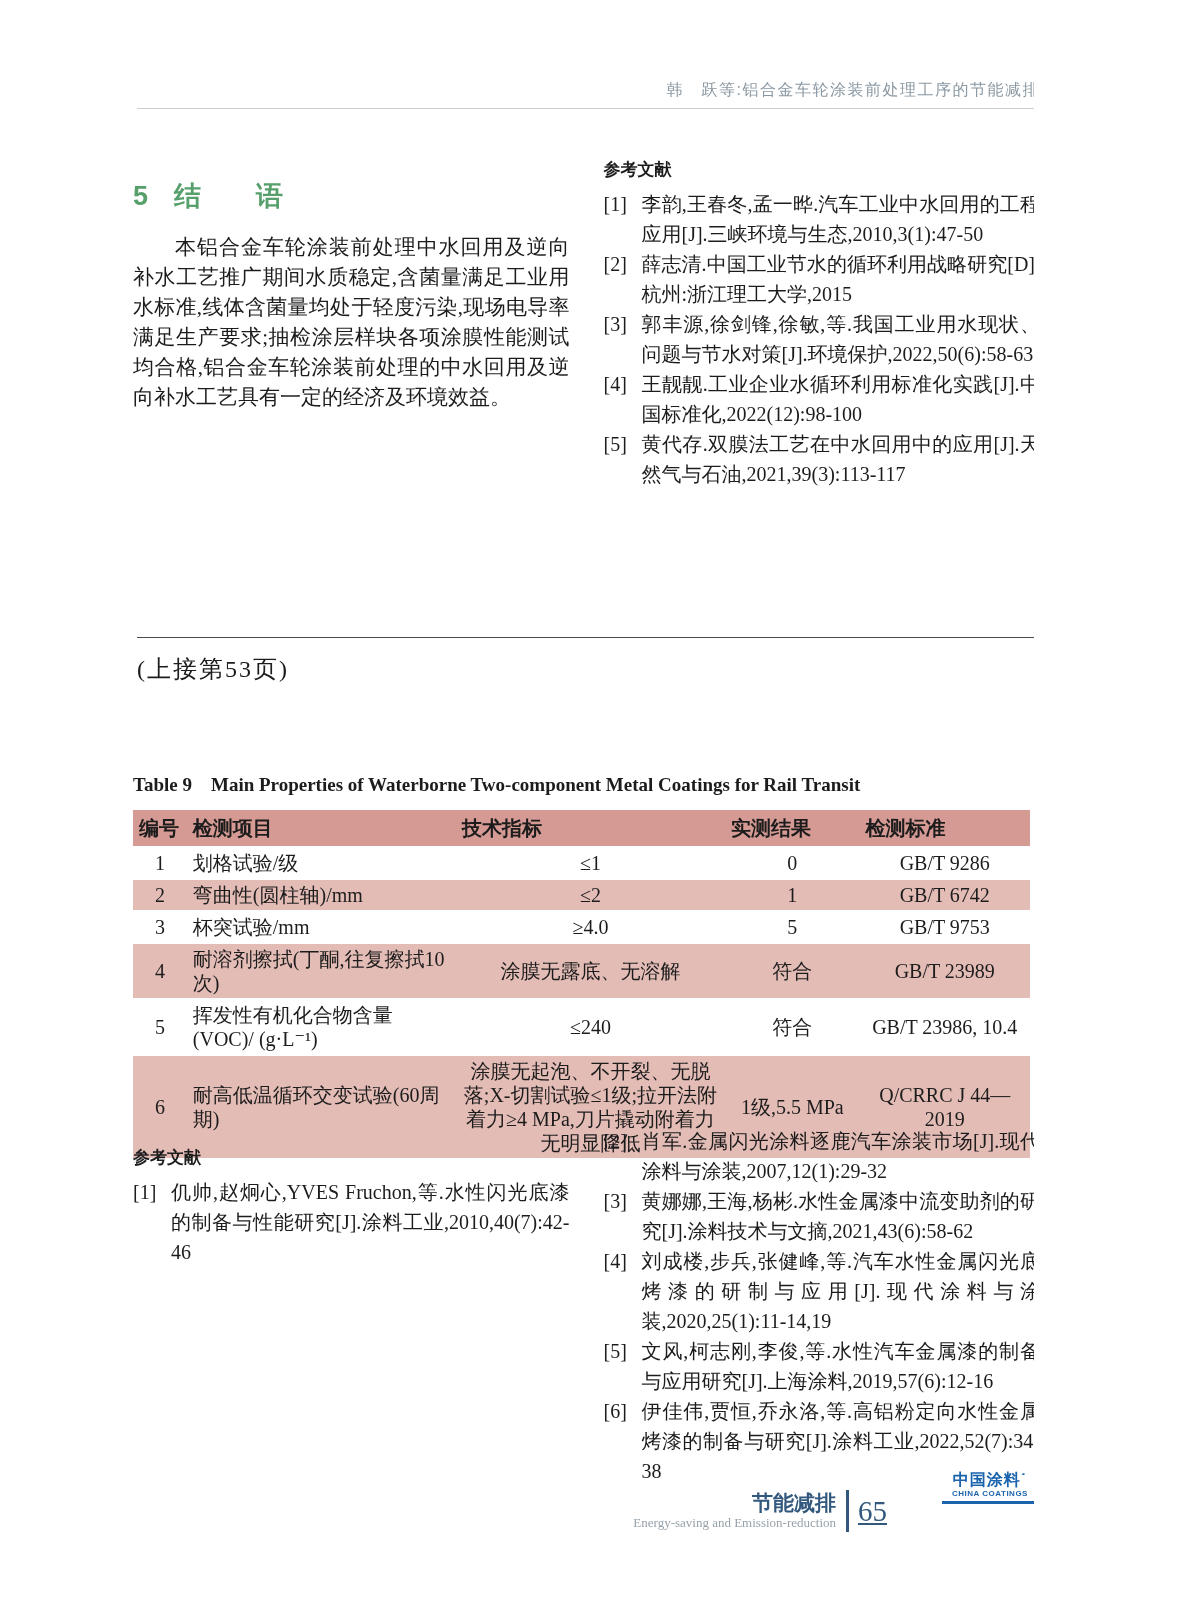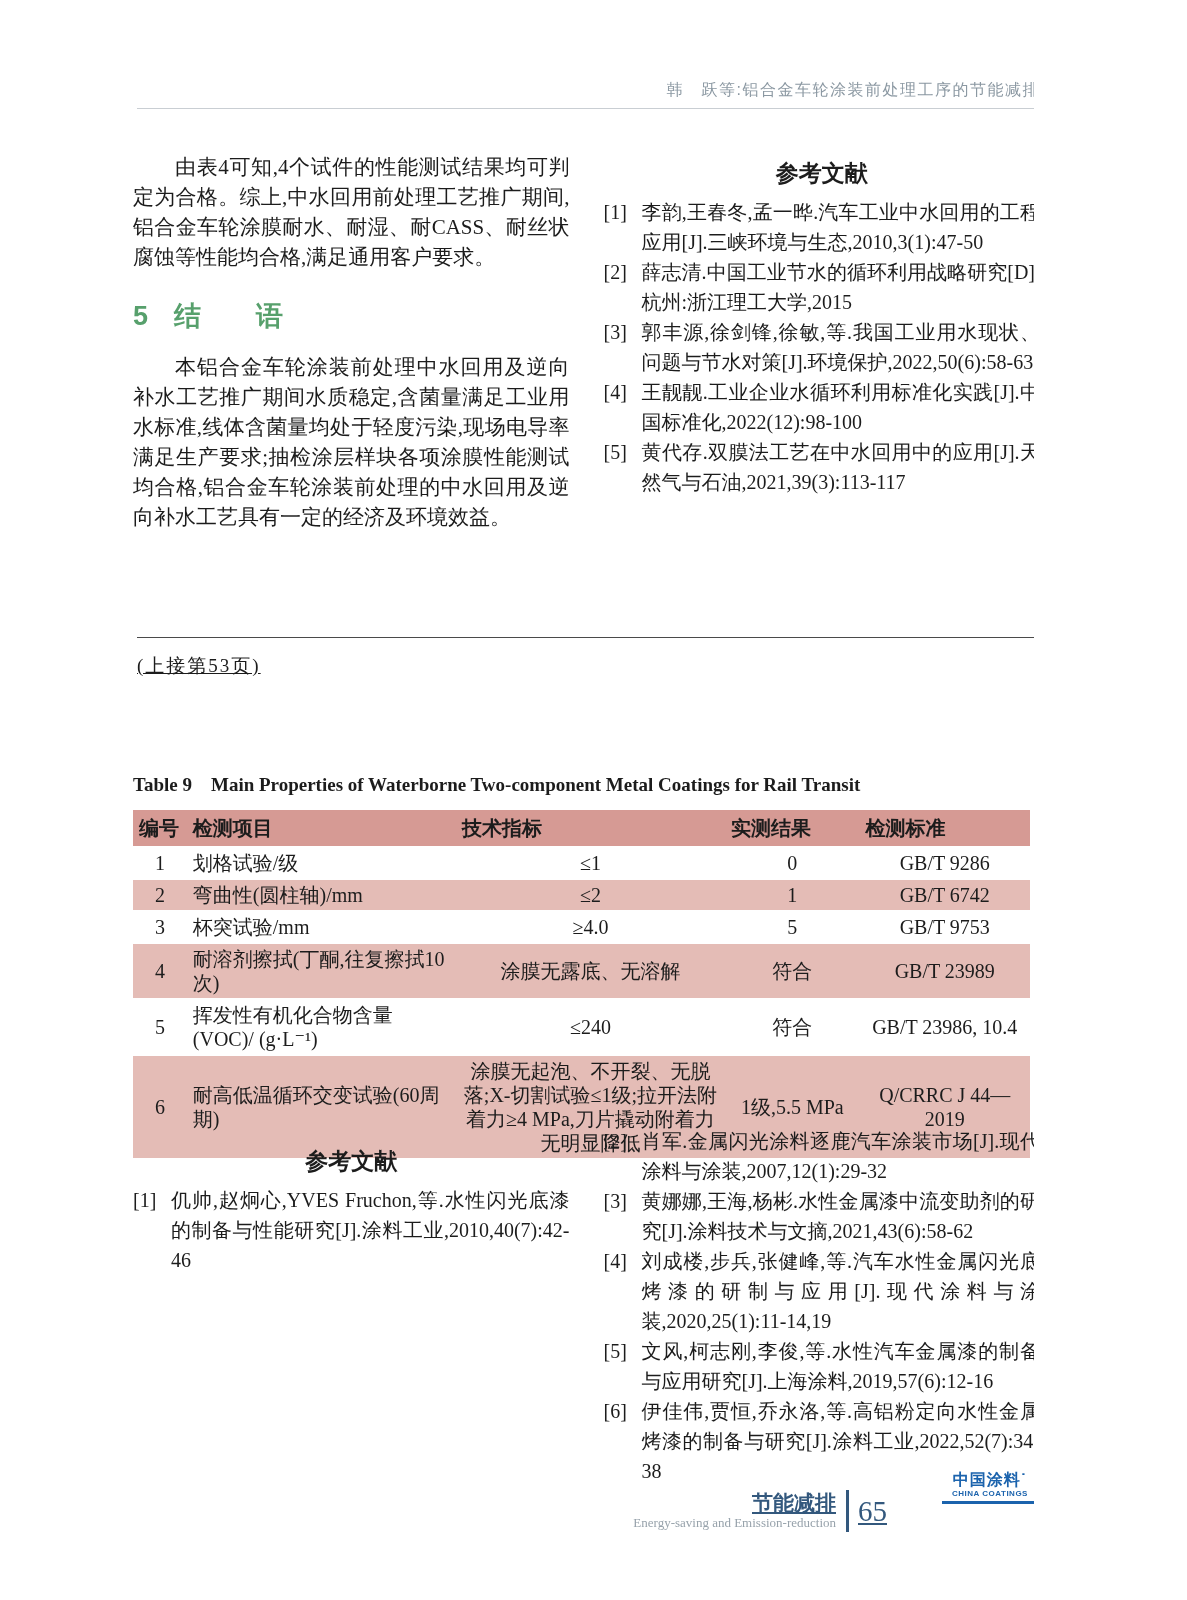--- a/index.html
+++ b/index.html
@@ -16,29 +16,29 @@
   .top-cols{position:absolute;top:152px;left:133px;width:907px;display:flex;gap:34px;}
   .col{width:437px;}
   .para{font-size:21px;line-height:30px;text-align:justify;margin:0;}
   .para.indent{text-indent:2em;}
 
   .section-heading{display:flex;align-items:baseline;gap:26px;margin:26px 0 18px 0;
     color:#57a06c;font-family:"Liberation Sans","DejaVu Sans",sans-serif;
     font-size:27px;font-weight:bold;}
   .section-heading .sec-title{letter-spacing:14px;}
 
-  .refs-heading{font-size:23px;font-weight:bold;text-align:center;margin:6px 0 8px 0;}
+  .refs-heading{font-size:17px;font-weight:bold;text-align:left;margin:6px 0 8px 0;}
   .ref-list{margin:0;padding:0;list-style:none;}
   .ref-item{display:flex;font-size:20px;line-height:30px;}
   .ref-marker{flex:0 0 38px;}
   .ref-text{flex:1;text-align:justify;}
 
   
   .mid-rule{position:absolute;top:637px;left:137px;width:903px;height:1px;background:#4a4a4a;}
-  .continuation{position:absolute;top:653px;left:137px;font-size:19px;letter-spacing:2px;text-decoration:underline;}
+  .continuation{position:absolute;top:653px;left:137px;font-size:24px;letter-spacing:2px;}
 
   
   .table-block{position:absolute;top:772px;left:133px;width:897px;}
   .caption-zh{text-align:center;font-family:"Liberation Sans","DejaVu Sans",sans-serif;
     font-weight:bold;font-size:21px;margin:0 0 8px 0;}
   .caption-en{text-align:left;font-weight:bold;font-size:19px;margin:0 0 10px 0;}
   table.props{width:100%;border-collapse:collapse;table-layout:fixed;}
   table.props th,table.props td{padding:3px 6px;font-size:20px;line-height:24px;
     vertical-align:middle;border-top:2px solid #fff;border-bottom:2px solid #fff;}
   table.props th{background:#d69a94;font-family:"Liberation Sans","DejaVu Sans",sans-serif;
@@ -57,36 +57,35 @@
   .logo{position:absolute;right:2px;bottom:-18px;width:96px;text-align:center;
     font-family:"Liberation Sans","DejaVu Sans",sans-serif;color:#1b63ad;}
   .logo-zh{font-size:16px;font-weight:bold;letter-spacing:1px;line-height:18px;}
   .logo-en{font-size:8px;font-weight:bold;letter-spacing:0.5px;line-height:10px;}
   .logo-bar{height:3px;background:#1b63ad;margin-top:2px;}
 
   
   .footer{position:absolute;top:1490px;right:147px;display:flex;align-items:center;}
   .footer-text{text-align:right;margin-right:10px;}
   .footer-zh{font-family:"Liberation Sans","DejaVu Sans",sans-serif;font-weight:bold;
-    font-size:21px;color:#33587d;line-height:24px;text-decoration:underline;}
+    font-size:21px;color:#33587d;line-height:24px;}
   .footer-en{font-size:13px;color:#97a2ab;line-height:16px;}
   .footer-bar{width:3px;height:42px;background:#33587d;margin-right:9px;}
   .footer-page{font-size:29px;color:#33587d;font-family:"Liberation Serif",serif;text-decoration:underline;}
 </style>
 </head>
 <body>
 
 <div class="page">
 
   <div class="running-head">韩　跃等:铝合金车轮涂装前处理工序的节能减排</div>
   <div class="head-rule"></div>
 
   <div class="top-cols">
     <div class="col">
-      <p class="para indent">由表4可知,4个试件的性能测试结果均可判定为合格。综上,中水回用前处理工艺推广期间,铝合金车轮涂膜耐水、耐湿、耐CASS、耐丝状腐蚀等性能均合格,满足通用客户要求。</p>
       <div class="section-heading">
         <span>5</span>
         <span class="sec-title">结　语</span>
       </div>
       <p class="para indent">本铝合金车轮涂装前处理中水回用及逆向补水工艺推广期间水质稳定,含菌量满足工业用水标准,线体含菌量均处于轻度污染,现场电导率满足生产要求;抽检涂层样块各项涂膜性能测试均合格,铝合金车轮涂装前处理的中水回用及逆向补水工艺具有一定的经济及环境效益。</p>
     </div>
 
     <div class="col">
       <div class="refs-heading">参考文献</div>
       <ul class="ref-list">

